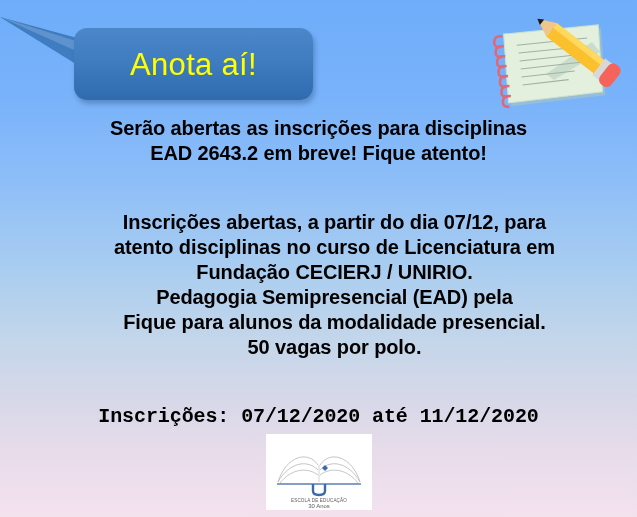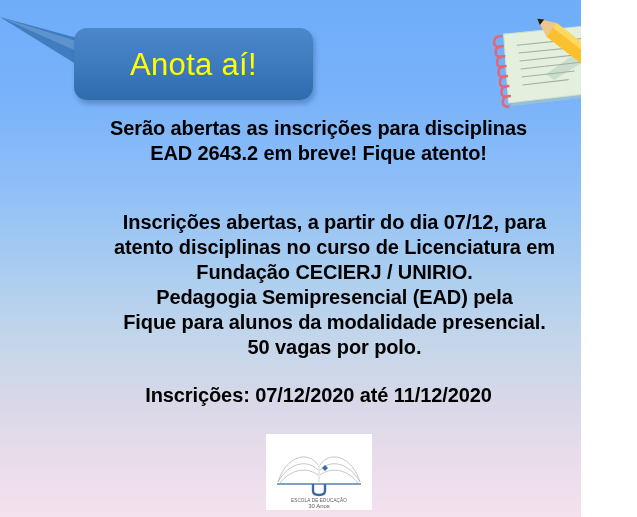--- a/index.html
+++ b/index.html
@@ -8,21 +8,21 @@
   }
   body {
     width: 637px;
     height: 517px;
     overflow: hidden;
     font-family: "Liberation Sans", sans-serif;
   }
 
   #poster {
     position: relative;
-    width: 581px;
+    width: 637px;
     height: 517px;
     background: linear-gradient(to bottom,
         #6fadfa 0%,
         #78b2fa 18%,
         #8cbdf8 34%,
         #a9cdf0 52%,
         #c4d6ea 66%,
         #d8d8e8 78%,
         #e8dcea 88%,
         #f4e2ee 100%);
@@ -83,21 +83,21 @@
     width: 637px;
     text-align: center;
     color: #000000;
     font-weight: bold;
     font-size: 20px;
     line-height: 25px;
     letter-spacing: -0.1px;
   }
   #para-1 { top: 116px; }
   #para-2 { top: 210px; padding-left: 16px; }
-  #para-3 { top: 383px; }
+  #para-3 { top: 404px; font-family: Liberation Mono, monospace; }
   .text-line { display: block; white-space: nowrap; }
 
   
   .logo-card {
     position: absolute;
     left: 266px;
     top: 434px;
     width: 106px;
     height: 76px;
     background: #ffffff;

